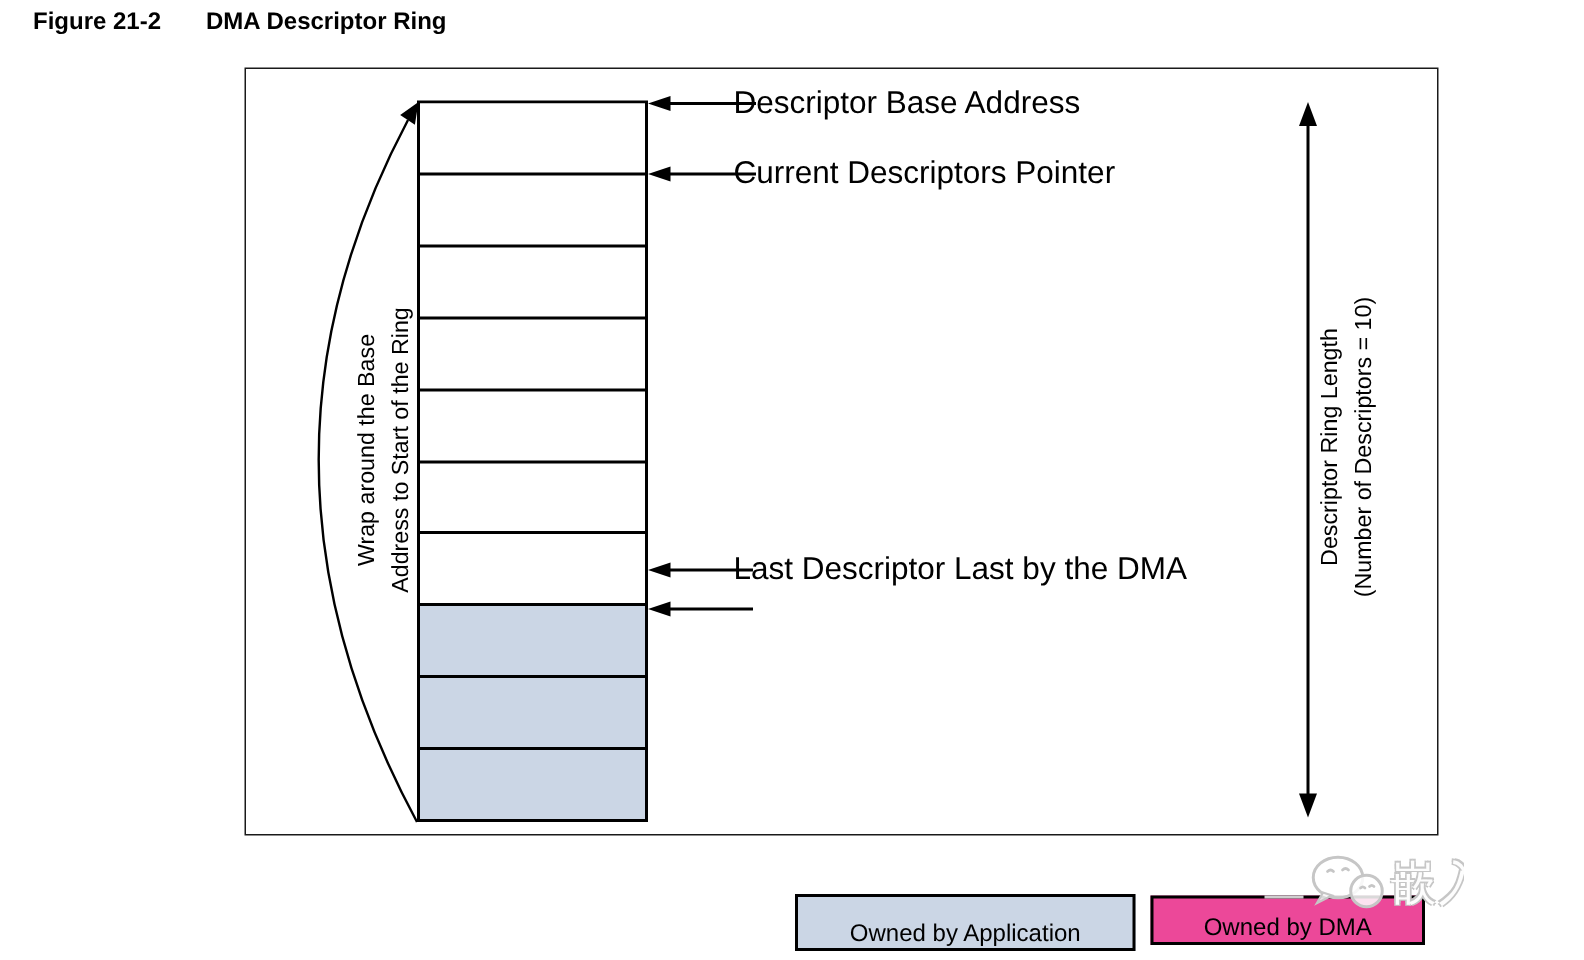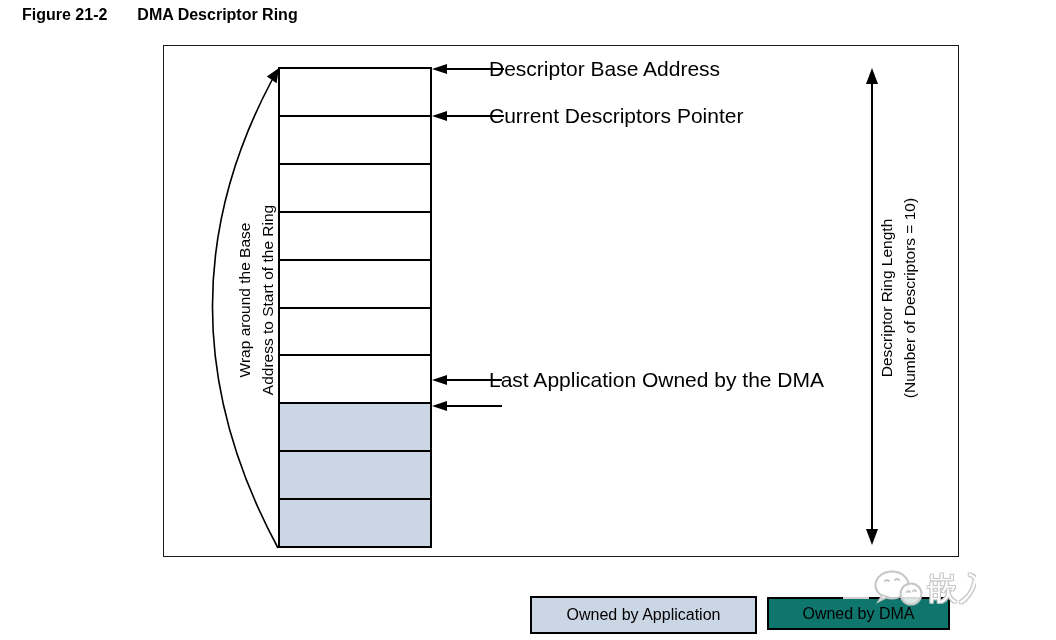--- a/index.html
+++ b/index.html
@@ -87,21 +87,21 @@
     border-top: 16px solid #000000;
   }
 
   .curve-svg { position: absolute; left: 0; top: 0; pointer-events: none; }
 
   
   .legend-box {
     position: absolute;
     border: 2px solid #000000;
     display: flex;
-    align-items: center;
+    align-items: flex-end;
     justify-content: center;
     font-size: 16px;
     white-space: nowrap;
   }
   .legend-app { left: 530px; top: 596px; width: 227px; height: 38px; }
   .legend-dma { left: 767px; top: 597px; width: 183px; height: 33px; background: #ffffff; }
 
   
   .watermark {
     position: absolute;
@@ -158,38 +158,38 @@
   <div class="ptr-head" style="left:432px; top:63.5px;"></div>
   <div class="ptr-line" style="left:445px; top:68px; width:59px;"></div>
   <div class="ptr-label" style="top:59px;">Descriptor Base Address</div>
 
   <div class="ptr-head" style="left:432px; top:110.5px;"></div>
   <div class="ptr-line" style="left:445px; top:115px; width:59px;"></div>
   <div class="ptr-label" style="top:106px;">Current Descriptors Pointer</div>
 
   <div class="ptr-head" style="left:432px; top:374.5px;"></div>
   <div class="ptr-line" style="left:445px; top:379px; width:57px;"></div>
-  <div class="ptr-label" style="top:370px;">Last Application Owned by the DMA</div>
+  <div class="ptr-label" style="top:370px;">Last Descriptor Last by the DMA</div>
 
   <div class="ptr-head" style="left:432px; top:400.5px;"></div>
   <div class="ptr-line" style="left:445px; top:405px; width:57px;"></div>
 
   <div class="tri-up" style="left:865.5px; top:68px;"></div>
   <div class="vline" style="left:871px; top:82px; height:448px;"></div>
   <div class="tri-down" style="left:865.5px; top:529px;"></div>
 
   <div class="rot-label" style="left:758px; top:275px;">
     <div>Descriptor Ring Length</div>
     <div>(Number of Descriptors = 10)</div>
   </div>
 
   <div class="legend-box legend-app" style="background: rgb(203, 214, 229);">
     <span>Owned by Application</span>
   </div>
-  <div class="legend-box legend-dma" style="background: #0f766e;">
+  <div class="legend-box legend-dma" style="background: #ec4899;">
     <span>Owned by DMA</span>
   </div>
 
   <div class="watermark">
     <div class="wm-dash"></div>
     <svg width="56" height="46" viewBox="0 0 56 46">
       <g fill="#ffffff" fill-opacity="0.85" stroke="#c6c6c6" stroke-width="2">
         <ellipse cx="23" cy="19" rx="16.5" ry="13.5"></ellipse>
         <path d="M 13 29 L 9 36 L 19 31 Z" stroke-width="1.5"></path>
         <circle cx="42" cy="28" r="10.5"></circle>

